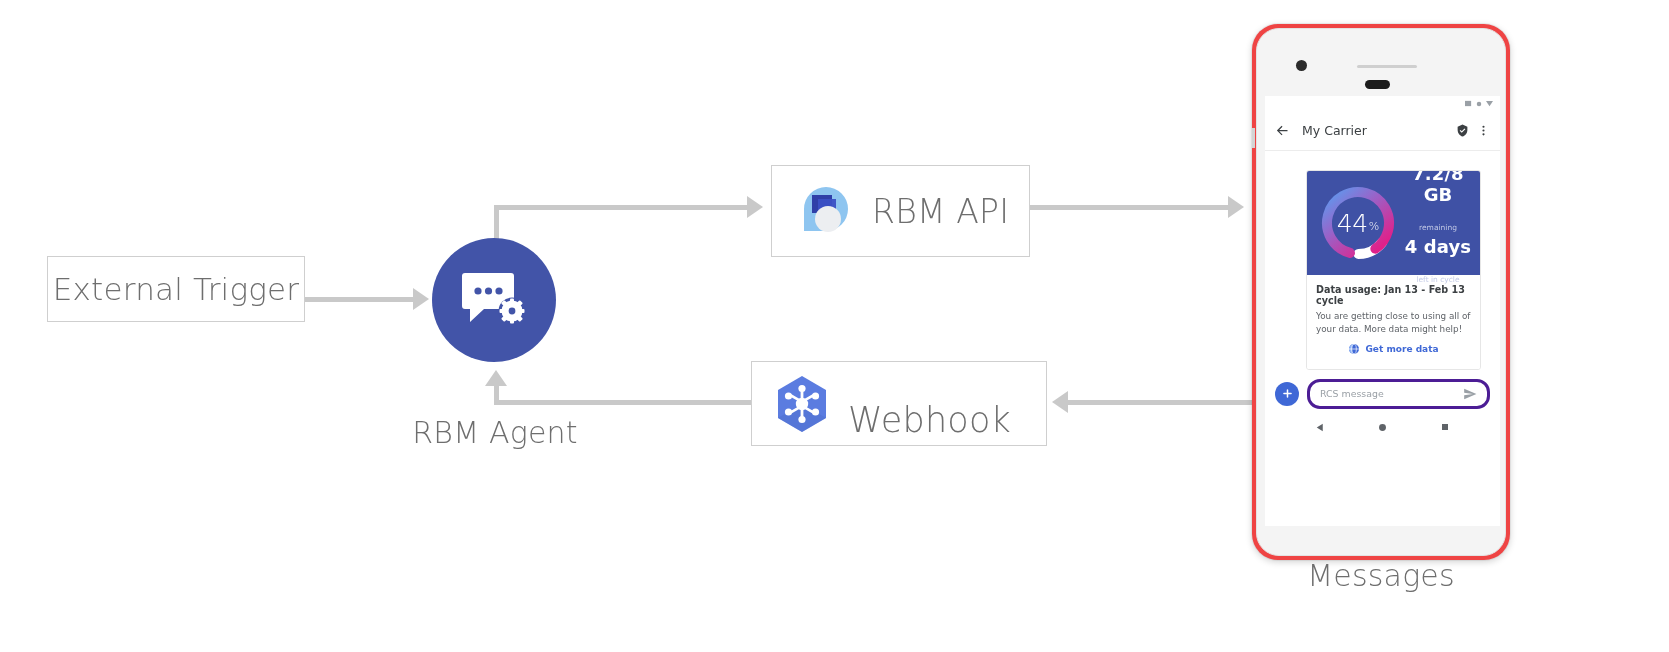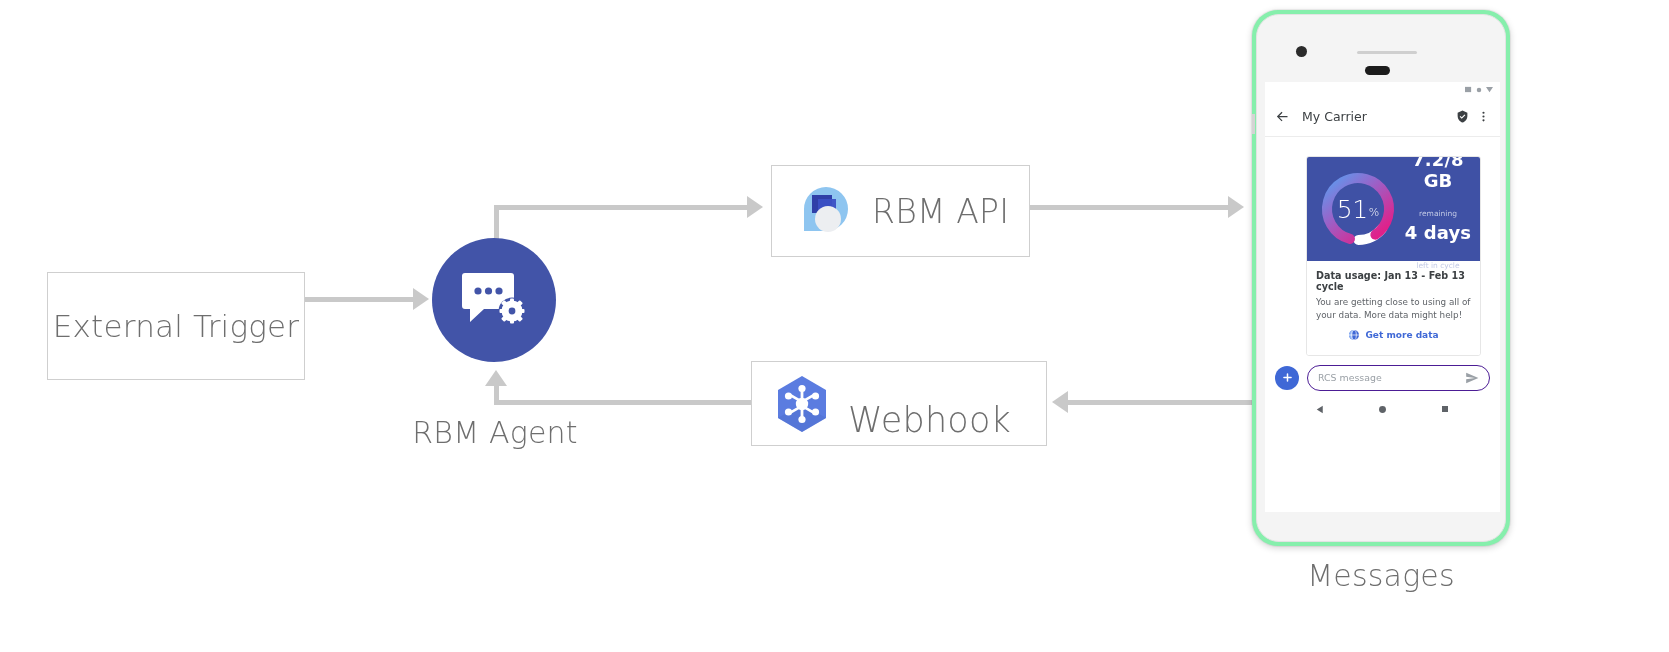--- a/index.html
+++ b/index.html
@@ -31,21 +31,21 @@
   .node-label-thin {
     font-family: "DejaVu Sans", sans-serif;
     font-weight: 300;
     color: #6e6e6e;
     letter-spacing: .2px;
     white-space: nowrap;
   }
 
   
   #external-trigger-box {
-    left: 47px; top: 272px; width: 258px; height: 108px;
+    left: 47px; top: 256px; width: 258px; height: 66px;
     justify-content: center;
   }
   #external-trigger-box .node-label-thin { font-size: 31px; }
 
   
   #rbm-api-box {
     left: 771px; top: 165px; width: 259px; height: 92px;
     padding-left: 18px;
   }
   #rbm-api-box .node-label-thin { font-size: 33px; margin-left: 14px; }
@@ -97,24 +97,24 @@
   }
   .ah-up {
     border-left: 11px solid transparent;
     border-right: 11px solid transparent;
     border-bottom: 16px solid #c9c9c9;
   }
 
   
   #phone {
     position: absolute;
-    left: 1252px; top: 10px;
+    left: 1252px; top: 24px;
     width: 258px; height: 536px;
     border-radius: 26px;
-    background: #86efac;
+    background: #ef4444;
     box-shadow: 0 2px 7px rgba(0,0,0,.18), 0 0 0 1px rgba(0,0,0,.05);
     overflow: hidden;
   }
   #phone-bezel-inner {
     position: absolute;
     left: 4px; top: 4px; right: 4px; bottom: 4px;
     border-radius: 23px;
     background: #f4f4f4;
     border: 1px solid #e3e3e3;
     box-sizing: border-box;
@@ -302,21 +302,21 @@
   #plus-btn {
     width: 24px; height: 24px;
     border-radius: 50%;
     background: #3f68d6;
     flex: 0 0 24px;
     display: flex; align-items: center; justify-content: center;
   }
   #composer-field {
     flex: 1;
     height: 24px;
-    border: 1px solid #4c1d95;
+    border: 3px solid #4c1d95;
     border-radius: 13px;
     display: flex;
     align-items: center;
     padding: 0 10px;
   }
   #composer-placeholder {
     font-size: 9.4px;
     color: #9aa0a6;
     flex: 1;
     font-family: "DejaVu Sans", sans-serif;
@@ -474,21 +474,21 @@
                   <linearGradient id="gaugeGrad" x1="0%" y1="100%" x2="70%" y2="0%">
                     <stop offset="0%" stop-color="#5b9cf0"></stop>
                     <stop offset="45%" stop-color="#9a62c8"></stop>
                     <stop offset="100%" stop-color="#e0218a"></stop>
                   </linearGradient>
                 </defs>
                 <circle cx="42" cy="42" r="31" fill="none" stroke="#ffffff" stroke-width="10" stroke-linecap="round" stroke-dasharray="27 168" stroke-dashoffset="-167" transform="rotate(90 42 42)"></circle>
                 <circle cx="42" cy="42" r="31" fill="none" stroke="url(#gaugeGrad)" stroke-width="10" stroke-linecap="round" stroke-dasharray="168 27" stroke-dashoffset="0" transform="rotate(105 42 42)"></circle>
               </svg>
               <div id="gauge-pct">
-                <span class="num">51</span>
+                <span class="num">44</span>
                 <span class="sym">%</span>
               </div>
             </div>
             <div id="card-stats">
               <div class="stat-block">
                 <div class="stat-main">7.2/8 GB</div>
                 <div class="stat-sub">remaining</div>
               </div>
               <div class="stat-block">
                 <div class="stat-main">4 days</div>

